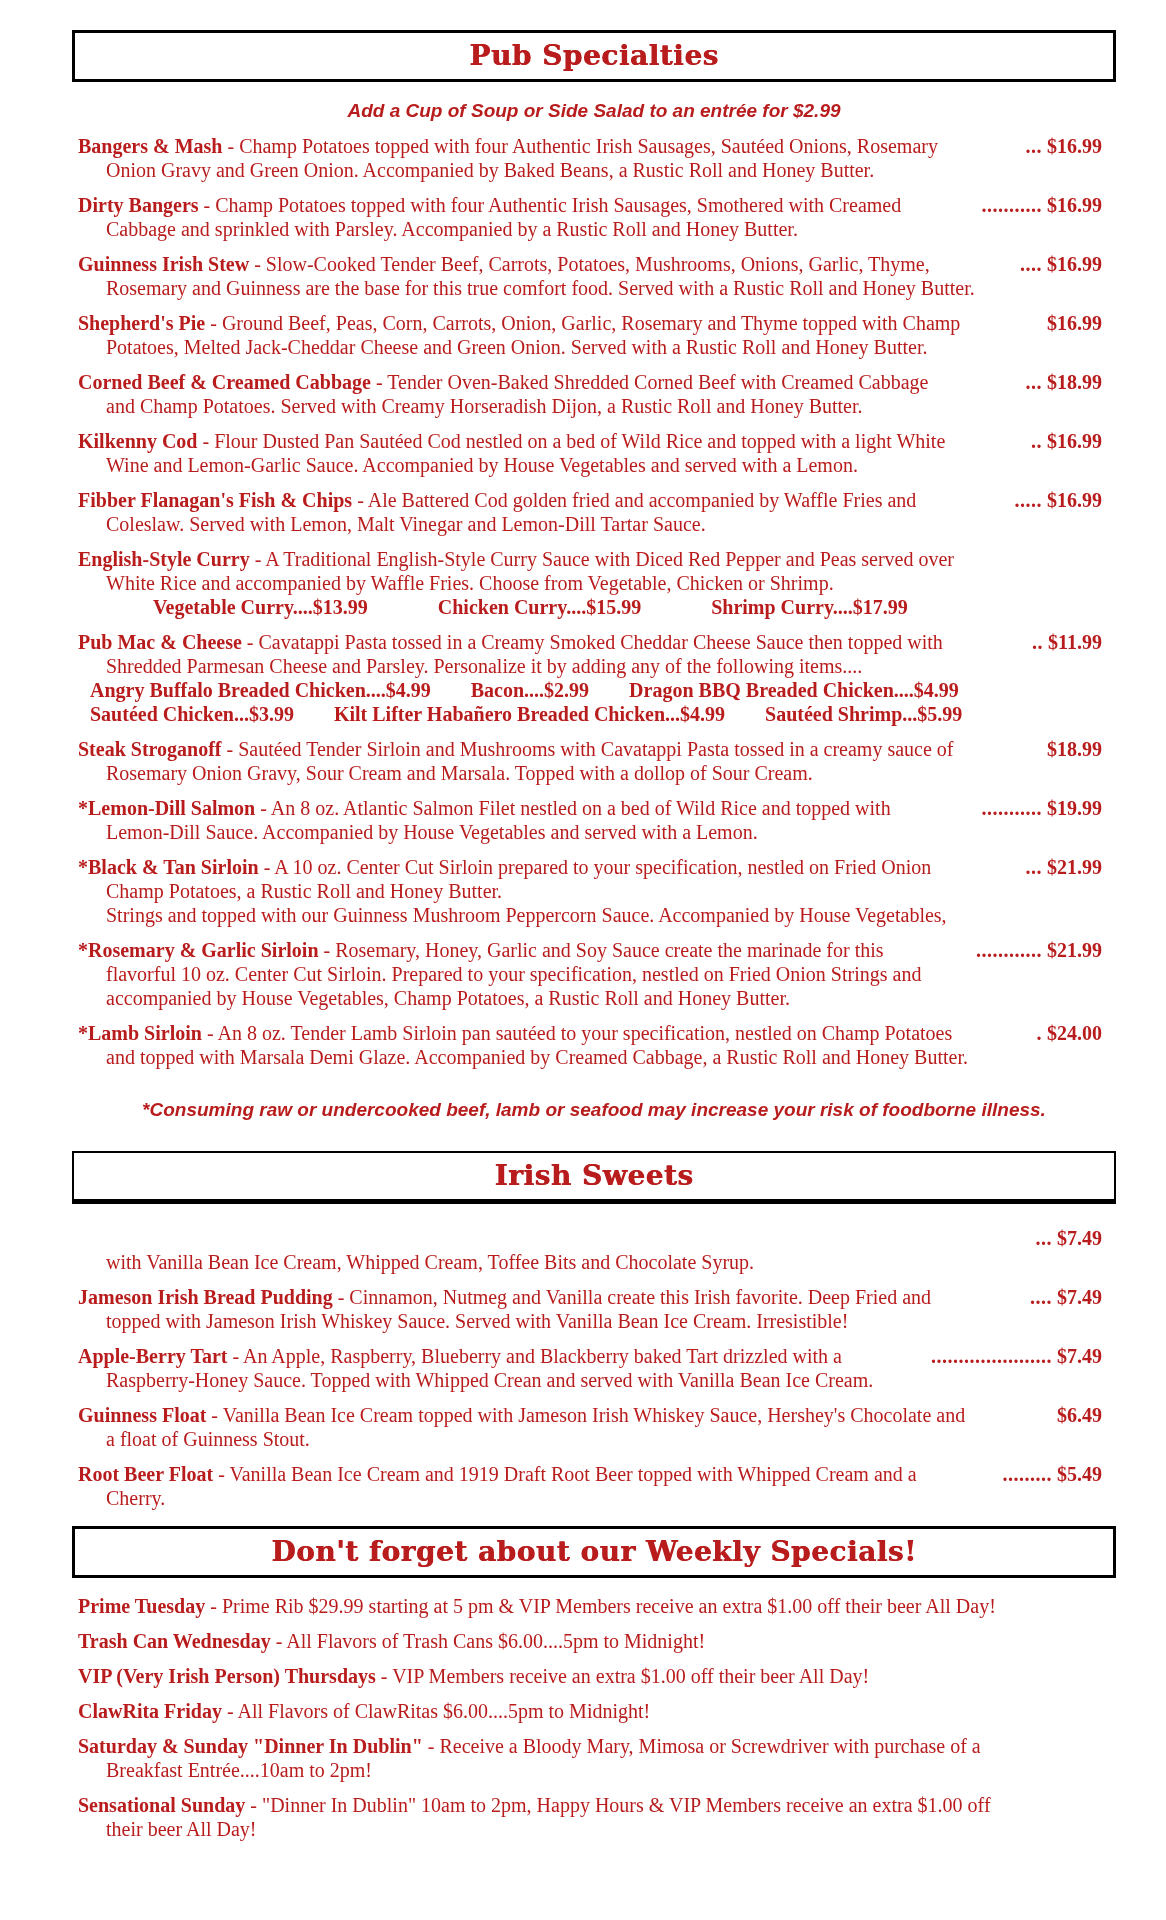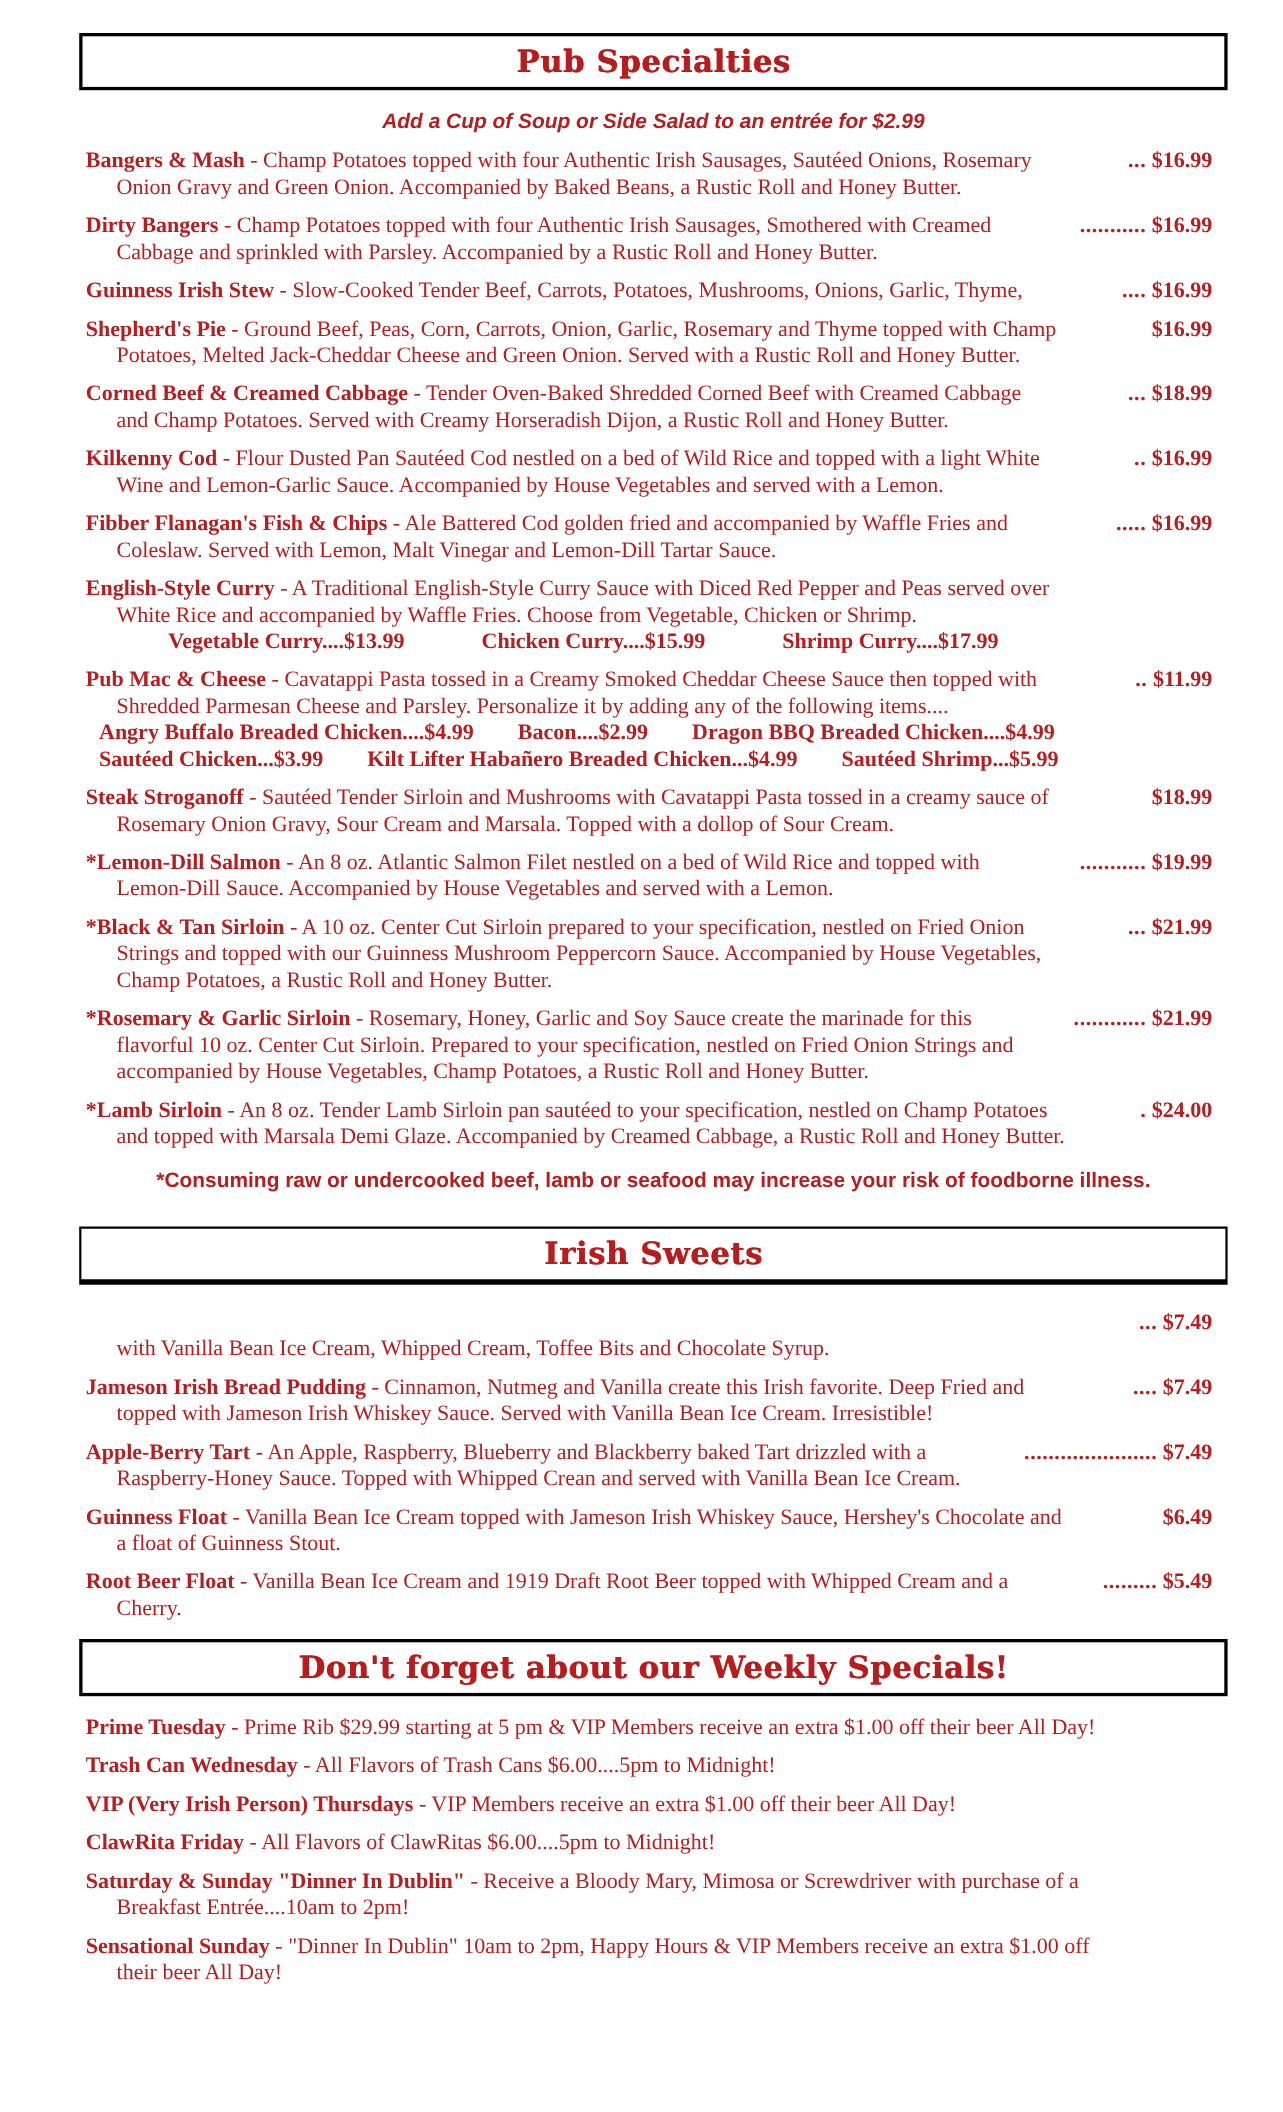--- a/index.html
+++ b/index.html
@@ -47,23 +47,23 @@
   .price-group { margin-left: auto; display: flex; align-items: baseline; padding-left: 8px; }
   .leader { font-weight: 700; margin-right: 5px; letter-spacing: 0.5px; }
   .price { font-weight: 700; }
   .rest-line { padding-left: 28px; }
   .sub-line { font-weight: 700; display: flex; }
   .sub-line.left   { padding-left: 12px; column-gap: 30px; gap: 40px; }
   .sub-line.center { padding-left: 75px; column-gap: 70px; }
   .footnote {
     text-align: center;
     font-family: "Liberation Sans", sans-serif;
-    font-weight: 700; 
+    font-weight: 700; font-style: italic;
     font-size: 19px;
-    margin-top: 18px;
+    margin-top: 30px;
   }
   .section { margin: 0; }
   #section-sweets { margin-top: 30px; }
   #section-sweets .items { margin-top: 22px; }
   #section-weekly { margin-top: 16px; }
   #section-weekly .items { margin-top: 16px; }
   #section-pub .items { margin-top: 0; }
 </style>
 </head>
 <body>
@@ -97,20 +97,21 @@
           <div class="rest-line">Cabbage and sprinkled with Parsley. Accompanied by a Rustic Roll and Honey Butter.</div>
         </div>
         <div class="menu-item">
           <div class="first-line">
             <span class="text"><span class="name">Guinness Irish Stew</span><span class="sep"> - </span><span class="line1">Slow-Cooked Tender Beef, Carrots, Potatoes, Mushrooms, Onions, Garlic, Thyme,</span></span>
             <span class="price-group">
               <span class="leader">....</span>
               <span class="price">$16.99</span>
             </span>
           </div>
+          <div class="rest-line">Rosemary and Guinness are the base for this true comfort food. Served with a Rustic Roll and Honey Butter.</div>
         </div>
         <div class="menu-item">
           <div class="first-line">
             <span class="text"><span class="name">Shepherd's Pie</span><span class="sep"> - </span><span class="line1">Ground Beef, Peas, Corn, Carrots, Onion, Garlic, Rosemary and Thyme topped with Champ</span></span>
             <span class="price-group">
               <span class="price">$16.99</span>
             </span>
           </div>
           <div class="rest-line">Potatoes, Melted Jack-Cheddar Cheese and Green Onion. Served with a Rustic Roll and Honey Butter.</div>
         </div>
@@ -195,22 +196,22 @@
           <div class="rest-line">Lemon-Dill Sauce. Accompanied by House Vegetables and served with a Lemon.</div>
         </div>
         <div class="menu-item">
           <div class="first-line">
             <span class="text"><span class="name">*Black &amp; Tan Sirloin</span><span class="sep"> - </span><span class="line1">A 10 oz. Center Cut Sirloin prepared to your specification, nestled on Fried Onion</span></span>
             <span class="price-group">
               <span class="leader">...</span>
               <span class="price">$21.99</span>
             </span>
           </div>
+          <div class="rest-line">Champ Potatoes, a Rustic Roll and Honey Butter.</div>
           <div class="rest-line">Strings and topped with our Guinness Mushroom Peppercorn Sauce. Accompanied by House Vegetables,</div>
-          <div class="rest-line">Champ Potatoes, a Rustic Roll and Honey Butter.</div>
         </div>
         <div class="menu-item">
           <div class="first-line">
             <span class="text"><span class="name">*Rosemary &amp; Garlic Sirloin</span><span class="sep"> - </span><span class="line1">Rosemary, Honey, Garlic and Soy Sauce create the marinade for this</span></span>
             <span class="price-group">
               <span class="leader">............</span>
               <span class="price">$21.99</span>
             </span>
           </div>
           <div class="rest-line">flavorful 10 oz. Center Cut Sirloin. Prepared to your specification, nestled on Fried Onion Strings and</div>

